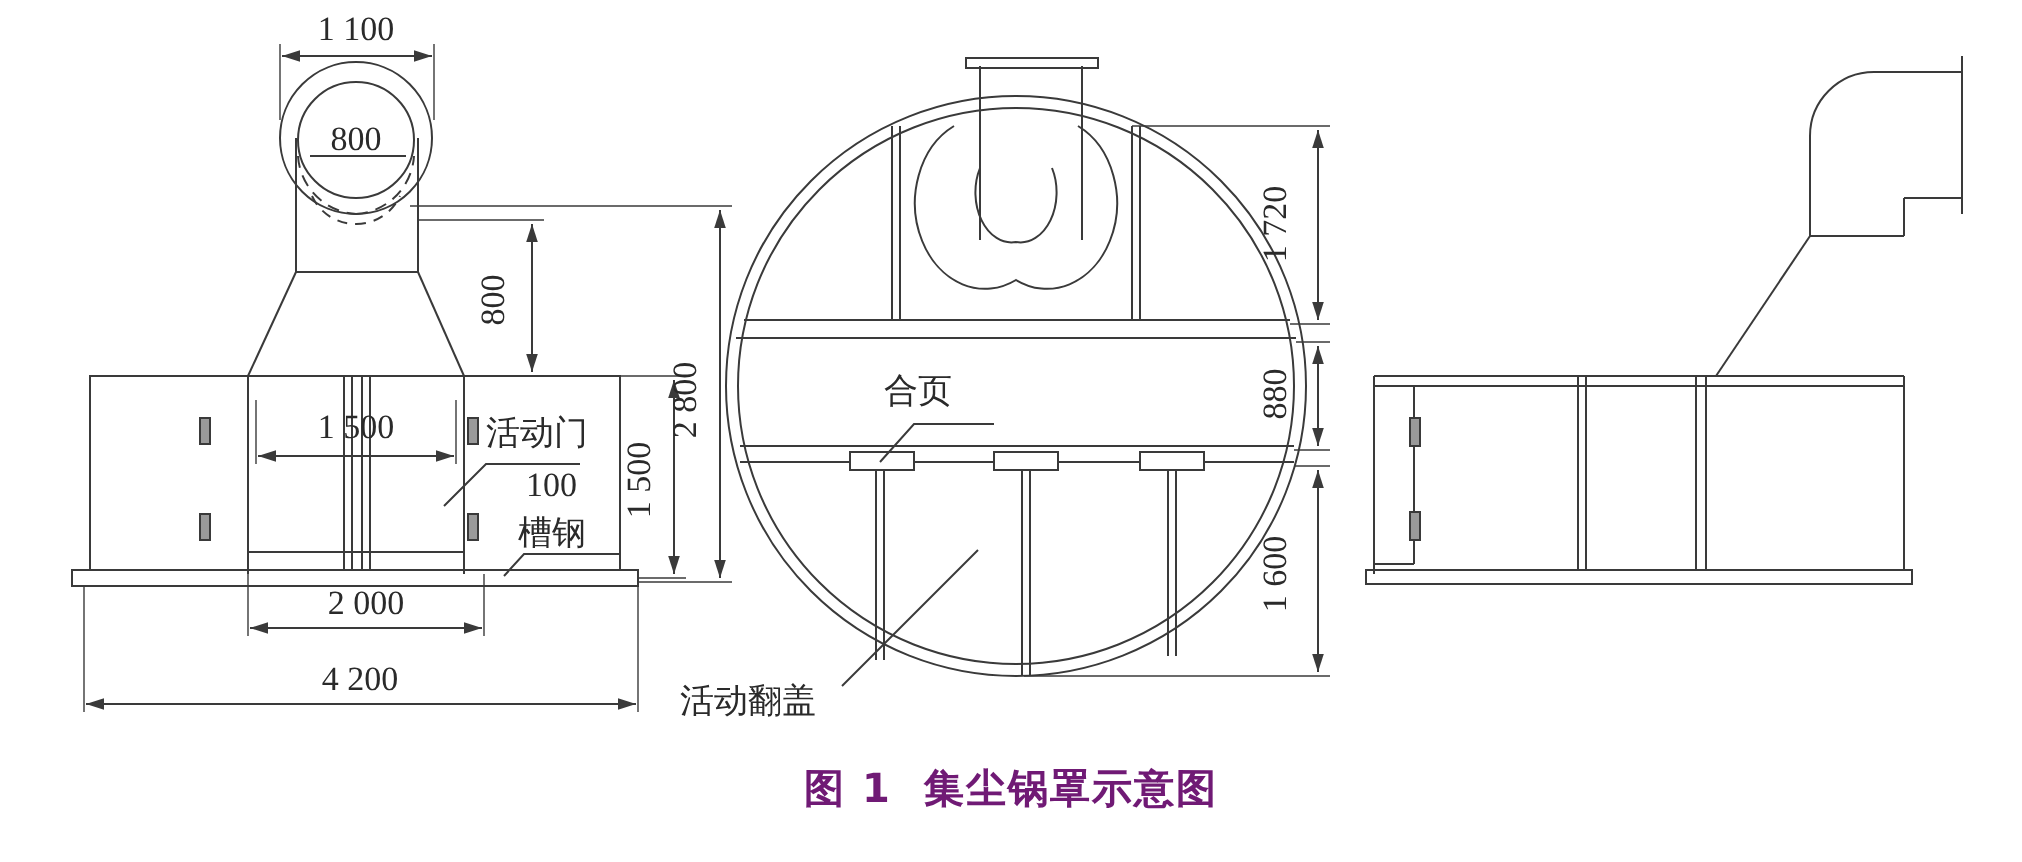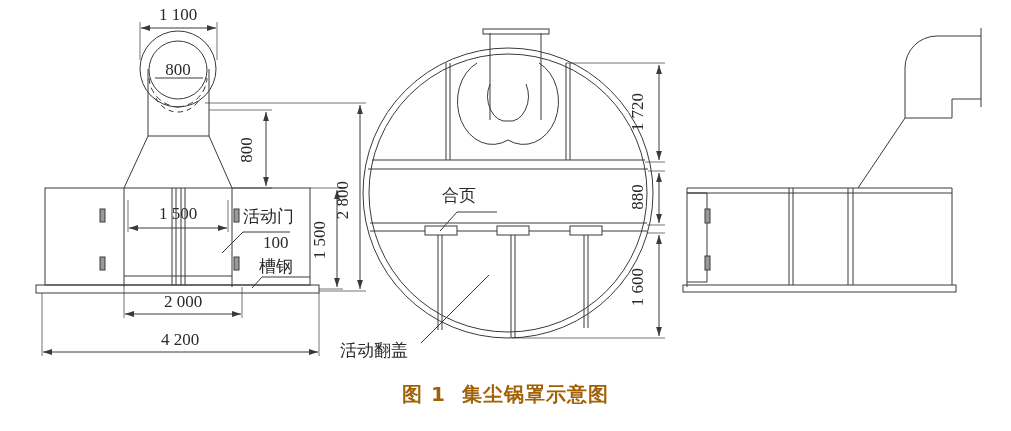--- a/index.html
+++ b/index.html
@@ -34,21 +34,21 @@
   }
   #caption {
     position: absolute;
     left: 0;
     top: 381px;
     width: 1011px;
     text-align: center;
     font-family: "DejaVu Sans", "Liberation Sans", sans-serif;
     font-size: 20px;
     font-weight: bold;
-    color: #a16207;
+    color: #701a75;
     letter-spacing: 1px;
   }
   #caption .cap-num {
     margin-right: 16px;
   }
 </style>
 </head>
 <body>
 
 <div id="figure-root">

